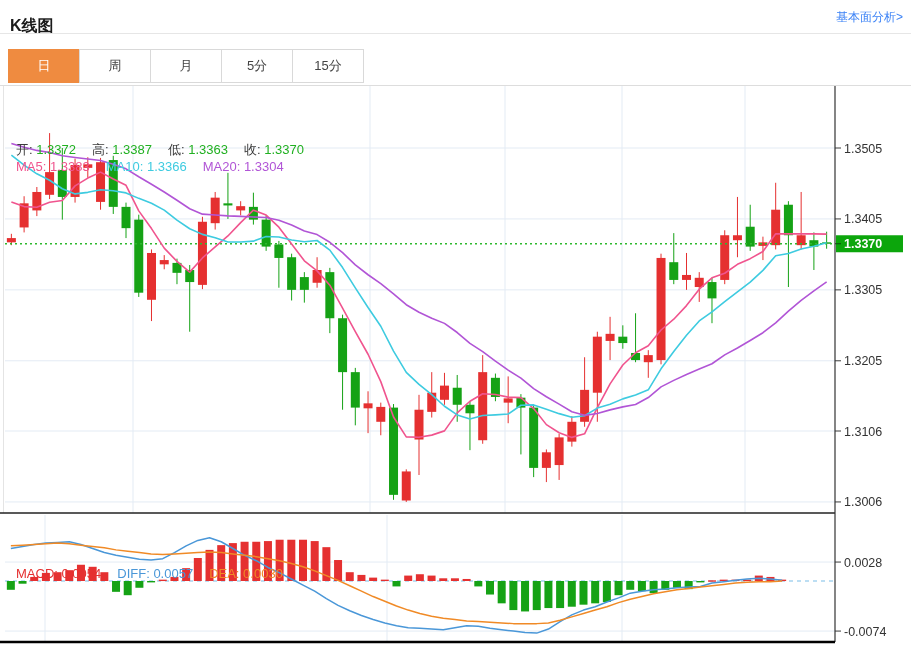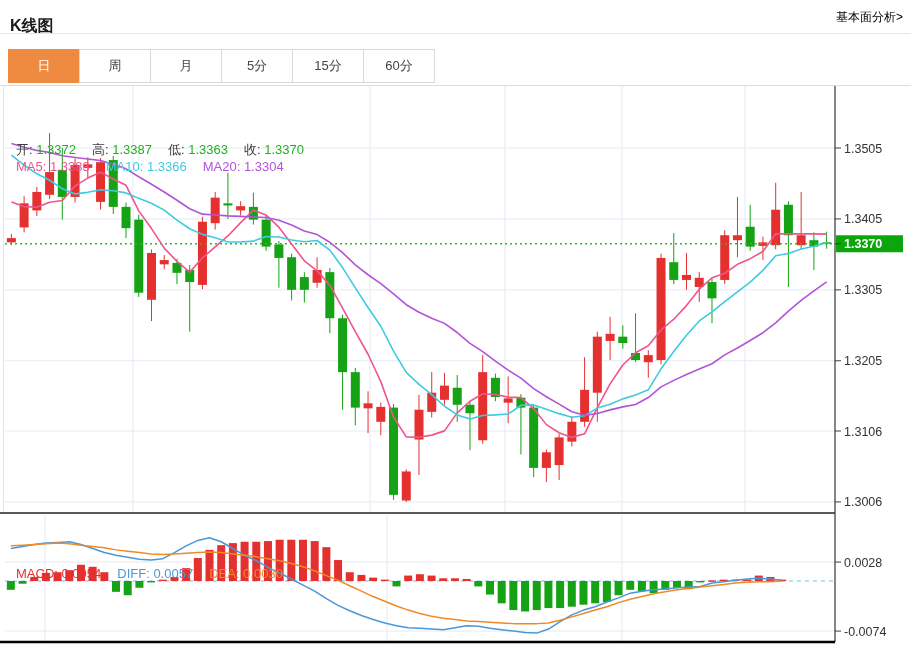--- a/index.html
+++ b/index.html
@@ -1,20 +1,20 @@
 <!DOCTYPE html>
 <html><head>
 <meta charset="utf-8">
 <style>
   html,body{margin:0;padding:0;background:#fff;}
   body{width:911px;height:645px;position:relative;overflow:hidden;
        font-family:"Liberation Sans","DejaVu Sans",sans-serif;}
   .abs{position:absolute;}
   #page-title{left:10px;top:16px;font-size:16px;font-weight:bold;color:#1a1a1a;}
-  #top-link{right:8px;top:9px;font-size:12px;color:#000000;cursor:pointer;}
+  #top-link{right:8px;top:9px;font-size:12px;color:#3b82f6;cursor:pointer;}
   #header-divider{left:0;top:33px;width:911px;height:0;border-top:1px solid #e6e6e6;}
   #tabbar{left:8px;top:49px;display:flex;}
   .tab{width:70px;height:32px;line-height:32px;text-align:center;font-size:13px;
        color:#444;background:#fff;border:1px solid #d9d9d9;margin-left:-1px;cursor:pointer;}
   .tab:first-child{margin-left:0;}
   .tab.selected{background:#ef8b40;border-color:#ef8b40;color:#fff;}
   .legend-row{left:16px;font-size:13px;white-space:nowrap;z-index:5;margin-top:48px;}
   #ohlc-legend{top:93px;}
   #ma-legend{top:111px;}
   #macd-legend{top:518px;}
@@ -27,21 +27,20 @@
 
 <div class="abs" id="page-title">K线图</div>
 <div class="abs" id="top-link">基本面分析&gt;</div>
 <div class="abs" id="header-divider"></div>
 <div class="abs" id="tabbar">
     <div class="tab selected">日</div>
     <div class="tab">周</div>
     <div class="tab">月</div>
     <div class="tab">5分</div>
     <div class="tab">15分</div>
-    <div class="tab">60分</div>
   </div>
 <div class="abs legend-row" id="ohlc-legend"><span class="legend-item"><span class="legend-label">开: </span><span style="color: rgb(33, 176, 33);">1.3372</span></span><span class="legend-item"><span class="legend-label">高: </span><span style="color: rgb(33, 176, 33);">1.3387</span></span><span class="legend-item"><span class="legend-label">低: </span><span style="color: rgb(33, 176, 33);">1.3363</span></span><span class="legend-item"><span class="legend-label">收: </span><span style="color: rgb(33, 176, 33);">1.3370</span></span></div>
 <div class="abs legend-row" id="ma-legend"><span class="legend-item"><span class="legend-label" style="color: rgb(240, 84, 142);">MA5: </span><span style="color: rgb(240, 84, 142);">1.3383</span></span><span class="legend-item"><span class="legend-label" style="color: rgb(62, 203, 224);">MA10: </span><span style="color: rgb(62, 203, 224);">1.3366</span></span><span class="legend-item"><span class="legend-label" style="color: rgb(177, 85, 214);">MA20: </span><span style="color: rgb(177, 85, 214);">1.3304</span></span></div>
 <div class="abs legend-row" id="macd-legend"><span class="legend-item"><span class="legend-label" style="color: rgb(229, 48, 48);">MACD: </span><span style="color: rgb(229, 48, 48);">0.0054</span></span><span class="legend-item"><span class="legend-label" style="color: rgb(74, 151, 216);">DIFF: </span><span style="color: rgb(74, 151, 216);">0.0057</span></span><span class="legend-item"><span class="legend-label" style="color: rgb(240, 138, 38);">DEA: </span><span style="color: rgb(240, 138, 38);">0.0030</span></span></div>
 <svg class="abs" id="chart-svg" width="911" height="645" viewBox="0 0 911 645">
     <line x1="0" y1="85.5" x2="911" y2="85.5" stroke="#dddddd" stroke-width="1"></line>
     <line x1="3.5" y1="86" x2="3.5" y2="513" stroke="#e4e4e4" stroke-width="1"></line>
     <line x1="133" y1="86" x2="133" y2="513" stroke="#e3ebf4" stroke-width="1"></line>
     <line x1="370" y1="86" x2="370" y2="513" stroke="#e3ebf4" stroke-width="1"></line>
     <line x1="505" y1="86" x2="505" y2="513" stroke="#e3ebf4" stroke-width="1"></line>

